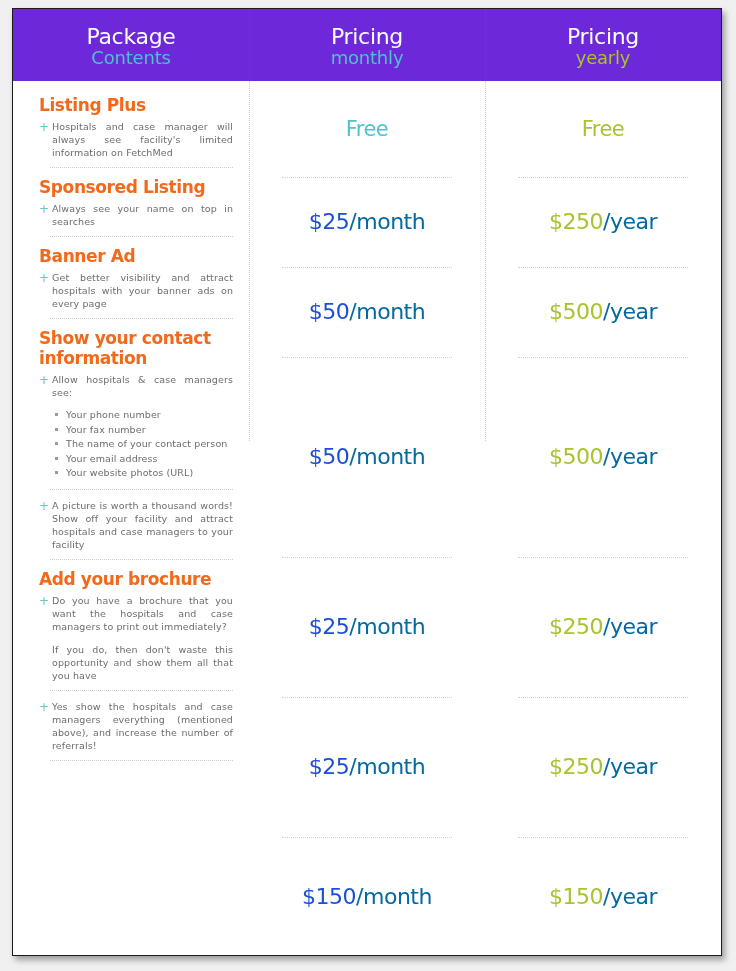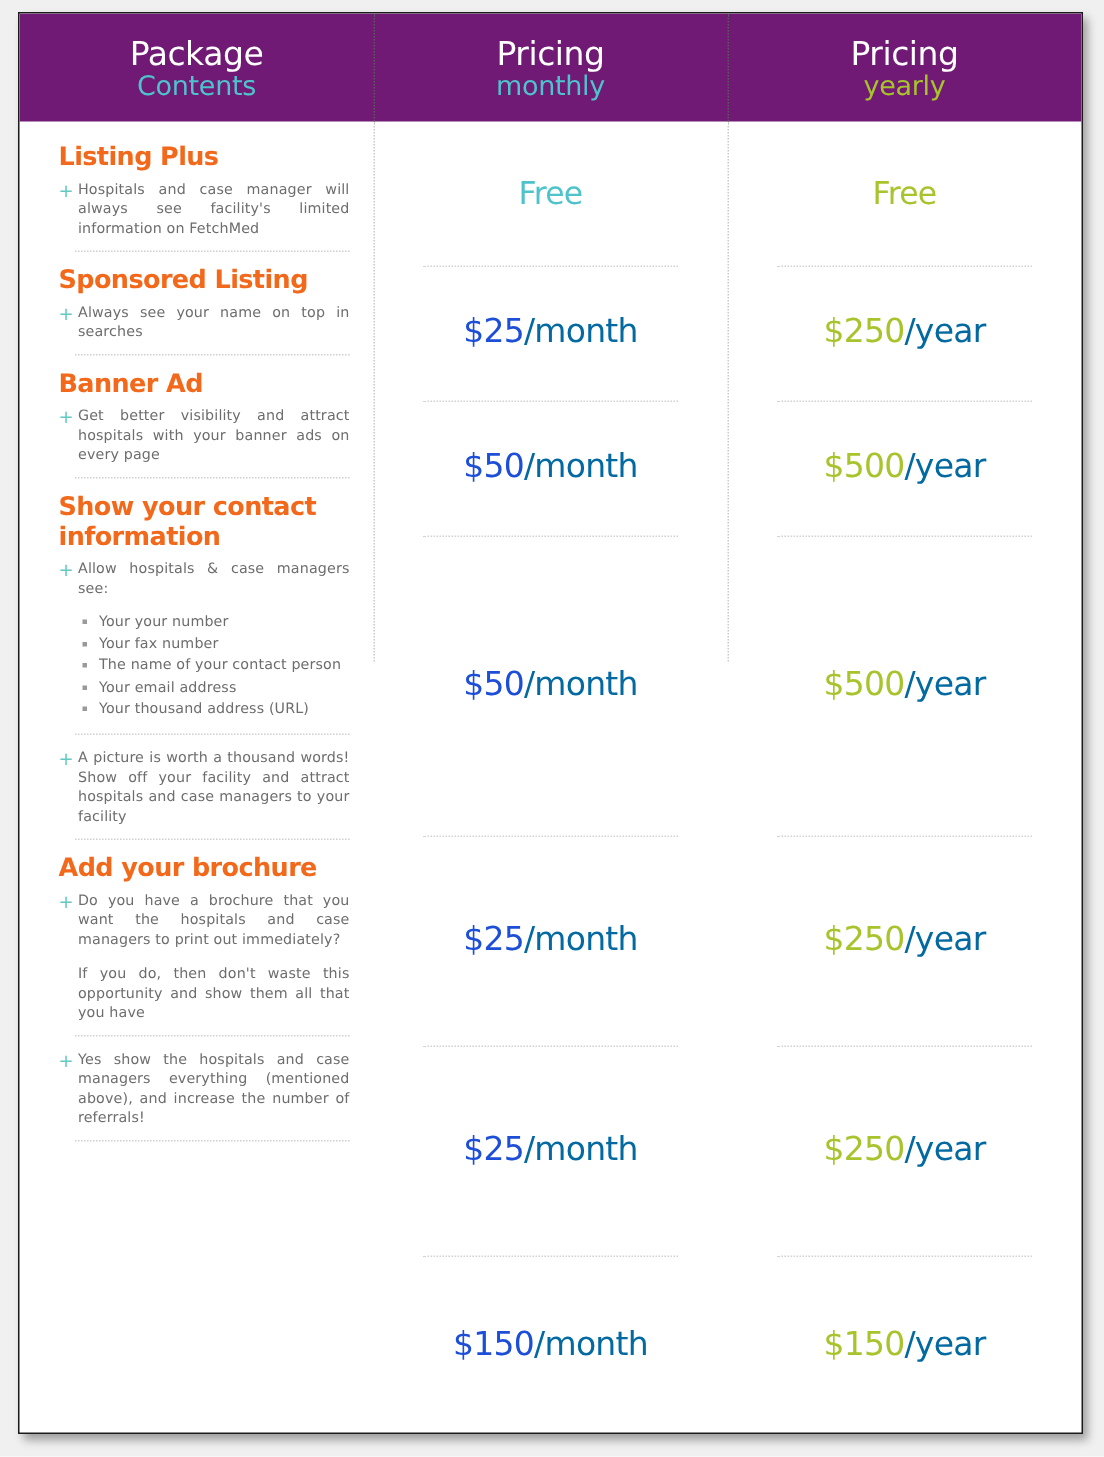--- a/index.html
+++ b/index.html
@@ -16,21 +16,21 @@
     background:#ffffff;
     border:1px solid #1b1b1b;
     box-sizing:border-box;
     box-shadow:3px 4px 6px rgba(0,0,0,0.35);
     overflow:hidden;
   }
 
   
   .thead{
     height:72px;
-    background:#701a75;
+    background:#6d28d9;
     display:flex;
     position:relative;
   }
   .thcell{
     display:flex;
     flex-direction:column;
     align-items:center;
     justify-content:center;
     box-sizing:border-box;
   }
@@ -227,25 +227,25 @@
           </div>
           <div class="fsep"></div>
         </div>
         <div class="feat">
           <h3>Show your contact information</h3>
           <div class="frow">
             <span class="plus">+</span>
             <div class="ftext">Allow hospitals &amp; case managers see:</div>
           </div>
           <ul class="sublist">
-            <li>Your your number</li>
+            <li>Your phone number</li>
             <li>Your fax number</li>
             <li>The name of your contact person</li>
             <li>Your email address</li>
-            <li>Your thousand address (URL)</li>
+            <li>Your website photos (URL)</li>
           </ul>
           <div class="fsep"></div>
         </div>
         <div class="feat">
           <div class="frow">
             <span class="plus">+</span>
             <div class="ftext">A picture is worth a thousand words! Show off your facility and attract hospitals and case managers to your facility</div>
           </div>
           <div class="fsep"></div>
         </div>

